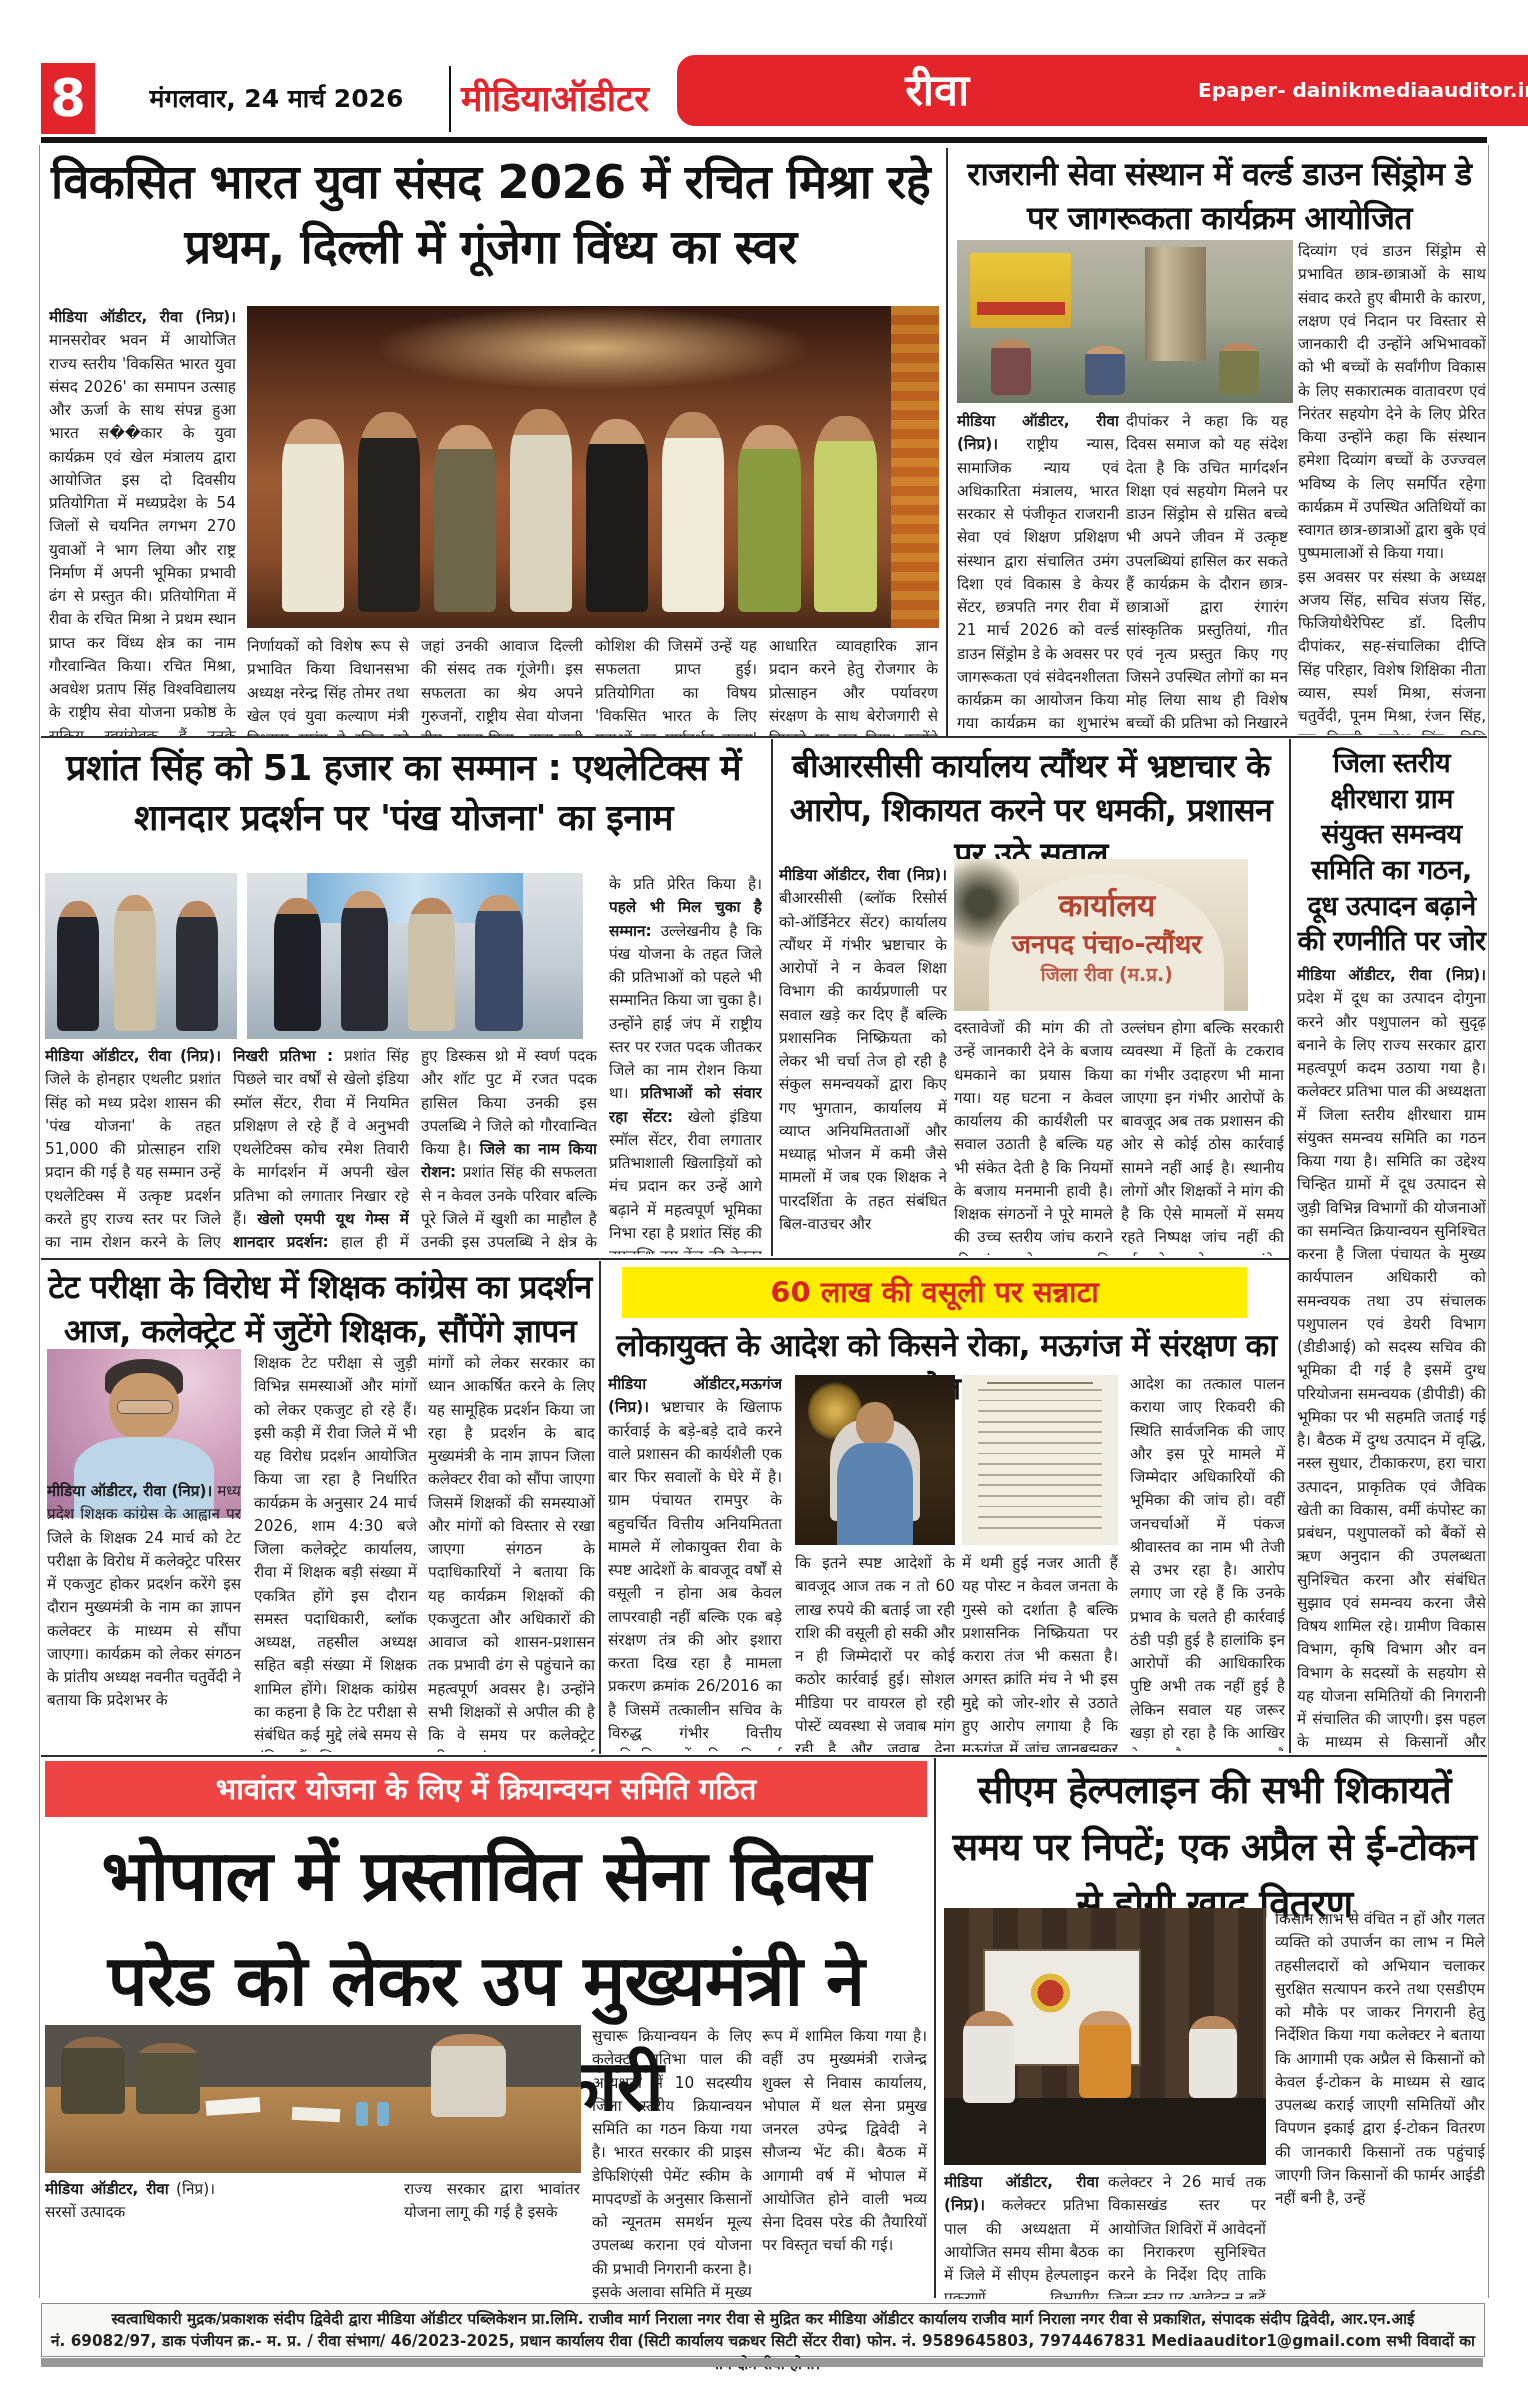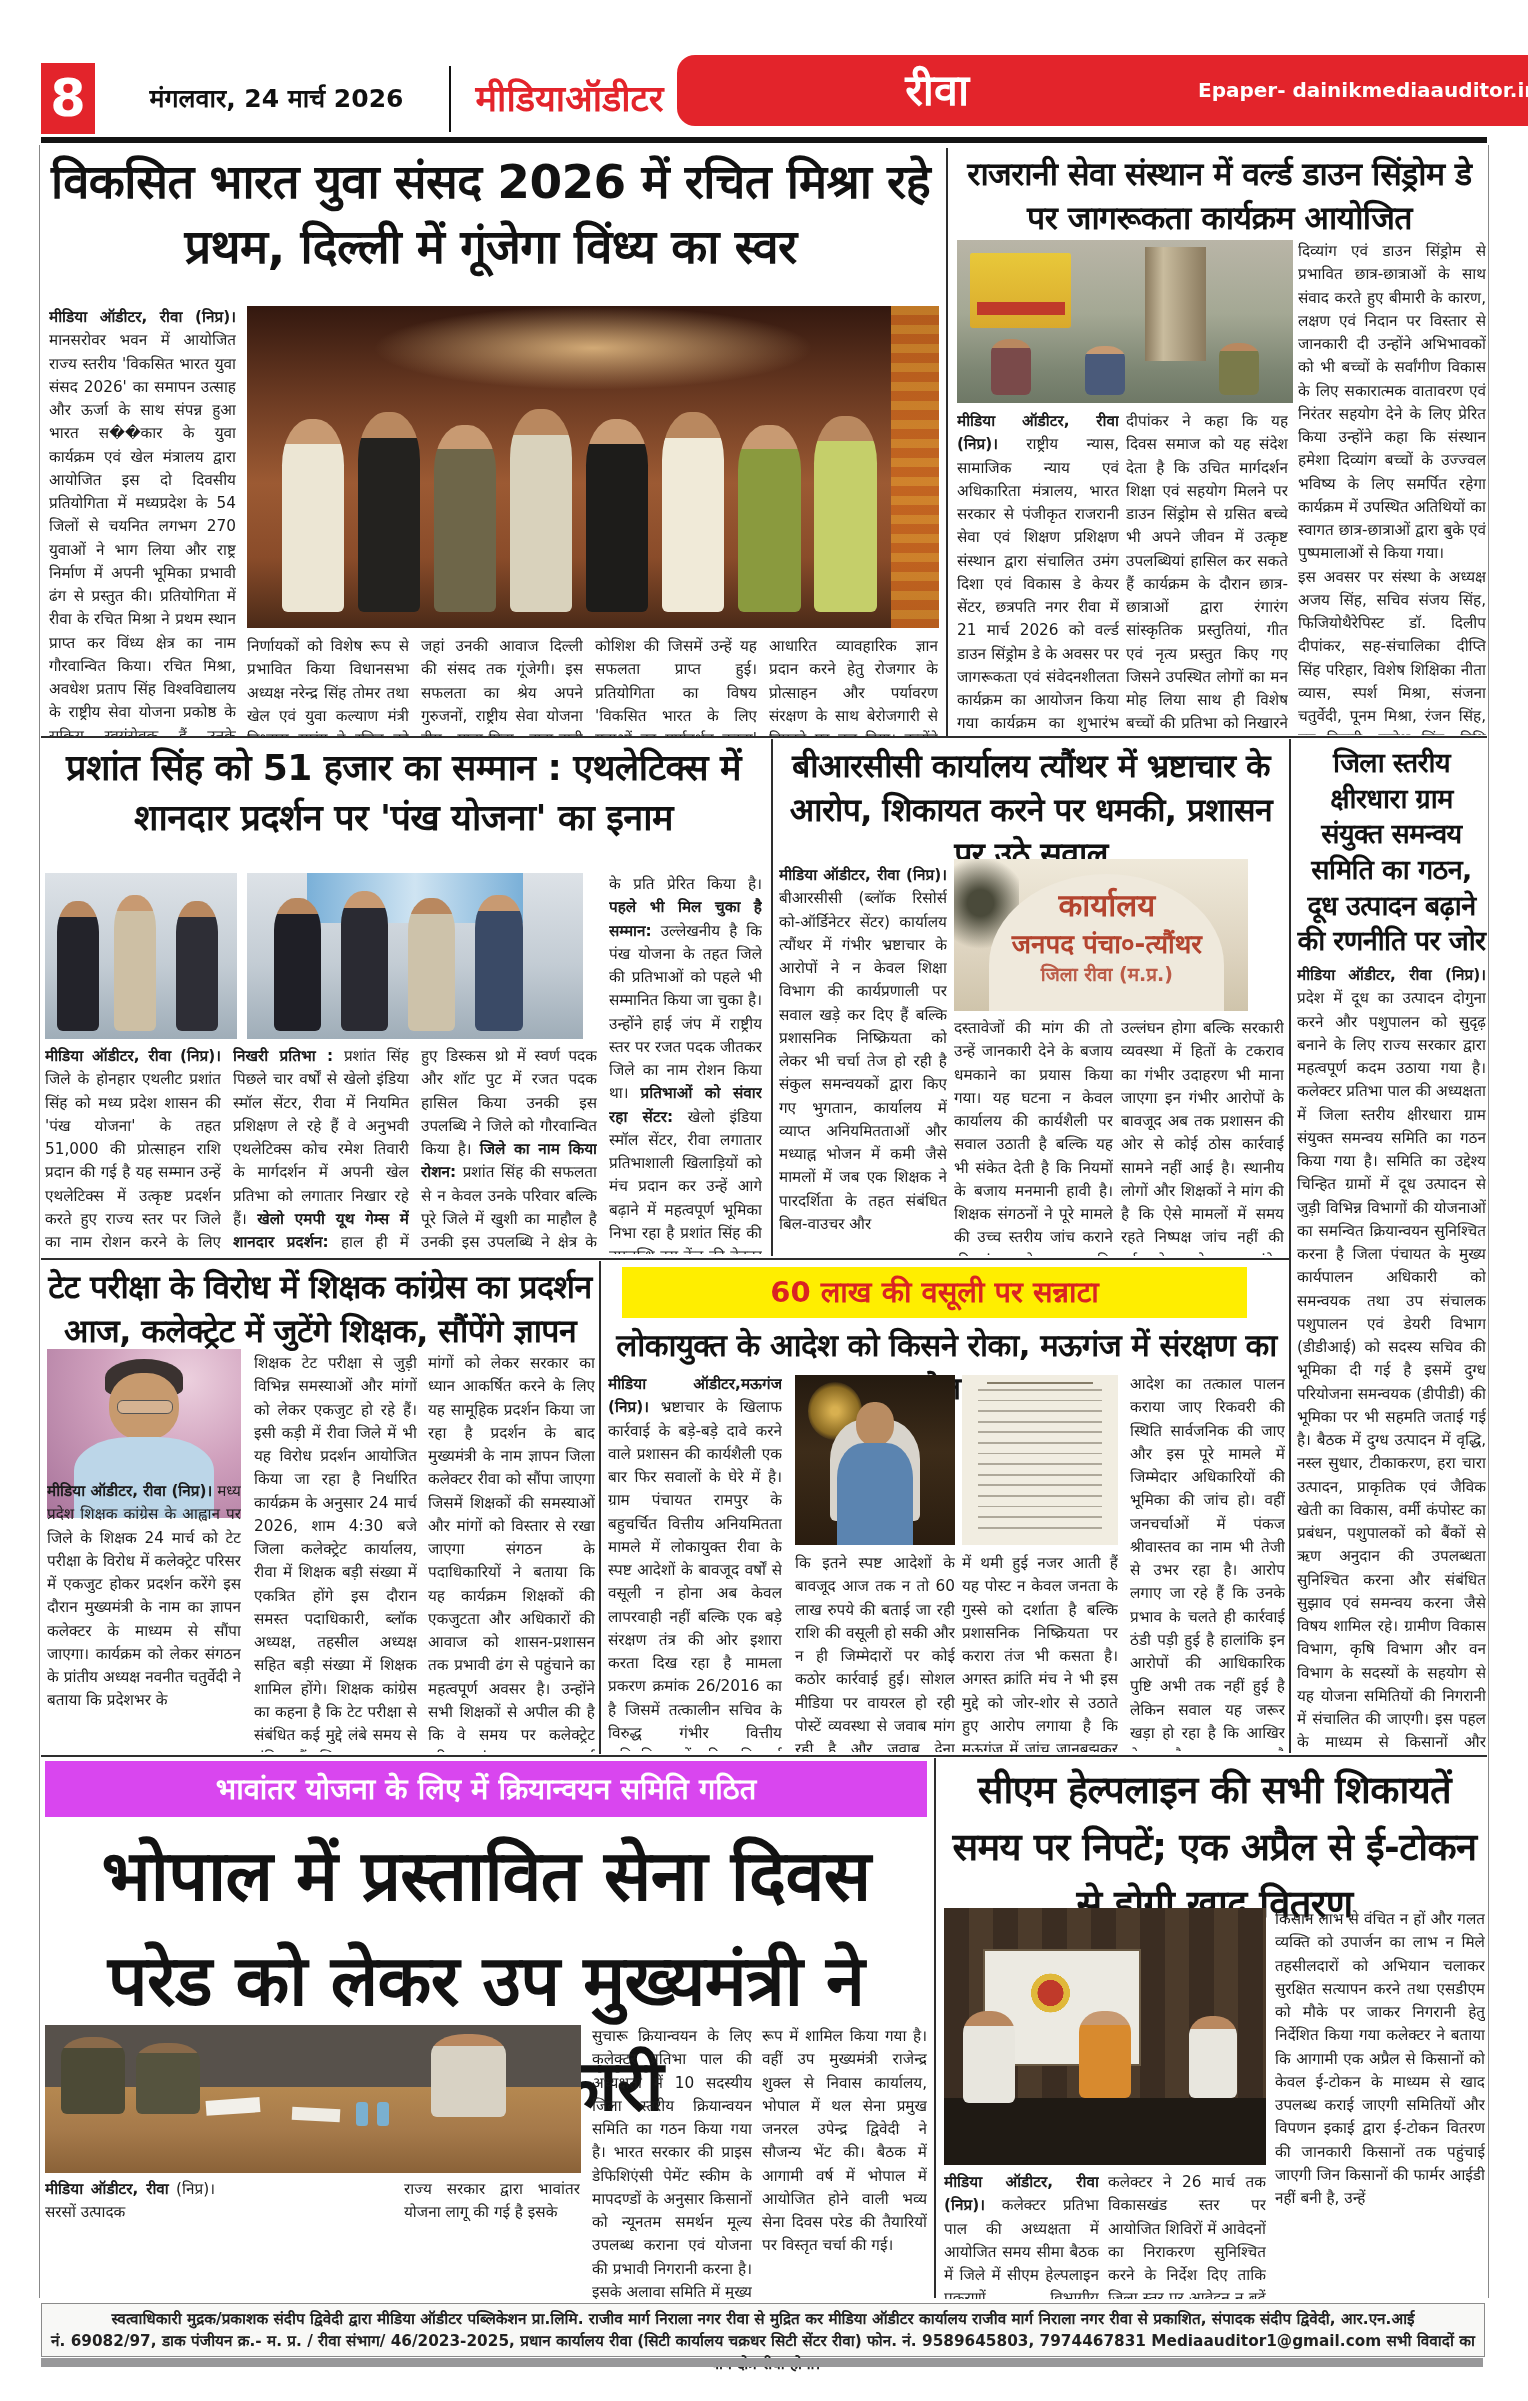--- a/index.html
+++ b/index.html
@@ -8,21 +8,21 @@
   .abs{position:absolute;}
   .hl{position:absolute;font-weight:bold;color:#121212;text-align:center;line-height:1.38;letter-spacing:-0.6px;}
   .bd{position:absolute;font-size:15.3px;line-height:1.52;text-align:justify;color:#1c1c1c;overflow:hidden;}
   .bd b{font-weight:bold;}
   .vline{position:absolute;width:1.8px;background:#2e2e2e;}
   .hline{position:absolute;height:1.8px;background:#2e2e2e;}
   .photo{position:absolute;overflow:hidden;}
   .fig{position:absolute;bottom:5%;border-radius:45% 45% 5.9px 5.9px / 24% 24% 5.9px 5.9px;}
   .redbox{background:#e3242b;color:#fff;}
   .kicker{position:absolute;background:#ffee00;color:#d92323;font-weight:bold;text-align:center;}
-  .redstrip{position:absolute;background:#d946ef;color:#ffffff;font-weight:bold;text-align:center;}
+  .redstrip{position:absolute;background:#ef4444;color:#ffffff;font-weight:bold;text-align:center;}
   .byline{font-weight:bold;}
   .ph-yuva{background:linear-gradient(180deg,#33180f 0%,#6b3a22 28%,#9c5a33 55%,#8a4c2a 78%,#4a2a18 100%);}
   .ph-down{background:linear-gradient(180deg,#b9b5a7 0%,#a4a894 45%,#7d8673 80%,#6e7866 100%);}
   .ph-cer{background:linear-gradient(180deg,#dde2e7 0%,#c3ccd4 55%,#9fadb8 100%);}
   .ph-wall{background:linear-gradient(180deg,#efe9da 0%,#ded4c0 60%,#cfc4ab 100%);}
   .ph-tet{background:radial-gradient(circle at 72% 18%,#ecd0de 0%,#cf9fbc 45%,#a8749b 100%);}
   .ph-lok{background:linear-gradient(180deg,#241a10 0%,#3d2c19 45%,#2a1d10 100%);}
   .ph-doc{background:#f1ede1;}
   .ph-army{background:linear-gradient(180deg,#57514b 0%,#57514b 42%,#b58850 42%,#a5794a 72%,#8a6238 100%);}
   .ph-cm{background:repeating-linear-gradient(90deg,#3b2d22 0 25px,#4c3b2b 25px 49px);}
@@ -34,21 +34,21 @@
 </head>
 <body>
 
 <div id="paper">
 
   <div class="abs redbox" style="left:41px;top:63px;width:54px;height:71px;text-align:center;">
     <span style="font-size:51px;font-weight:bold;line-height:71px;">8</span>
   </div>
   <div class="abs" style="left:112px;top:63px;width:329px;height:71px;font-size:25px;font-weight:bold;line-height:71px;text-align:center;color:#111;">मंगलवार, 24 मार्च 2026</div>
   <div class="abs" style="left:449px;top:66px;width:2.4px;height:66px;background:#111;"></div>
-  <div class="abs" style="left:461px;top:63px;width:217px;height:71px;font-size:36px;font-weight:bold;line-height:71px;color:#e3242b;text-align:center;">मीडियाऑडीटर</div>
+  <div class="abs" style="left:461px;top:63px;width:217px;height:71px;font-size:36px;font-weight:bold;line-height:71px;color:#e3242b;">मीडियाऑडीटर</div>
   <div class="abs redbox" style="left:677px;top:55px;width:878px;height:71px;border-radius:18px;">
     <span style="position:absolute;left:26%;top:0;font-size:43px;font-weight:bold;line-height:71px;">रीवा</span>
     <span style="position:absolute;right:16.5px;top:0;font-size:20px;font-weight:bold;line-height:71px;">Epaper- dainikmediaauditor.in</span>
   </div>
   <div class="abs" style="left:41px;top:137px;width:1446px;height:5.9px;background:#141414;"></div>
 
   <div class="abs" style="left:39px;top:145px;width:1.2px;height:2153px;background:#888;"></div>
   <div class="abs" style="left:1488px;top:145px;width:1.2px;height:2153px;background:#888;"></div>
 
   <div class="hl" style="left:47px;top:150px;width:887px;font-size:47px;">विकसित भारत युवा संसद 2026 में रचित मिश्रा रहे प्रथम, दिल्ली में गूंजेगा विंध्य का स्वर</div>

